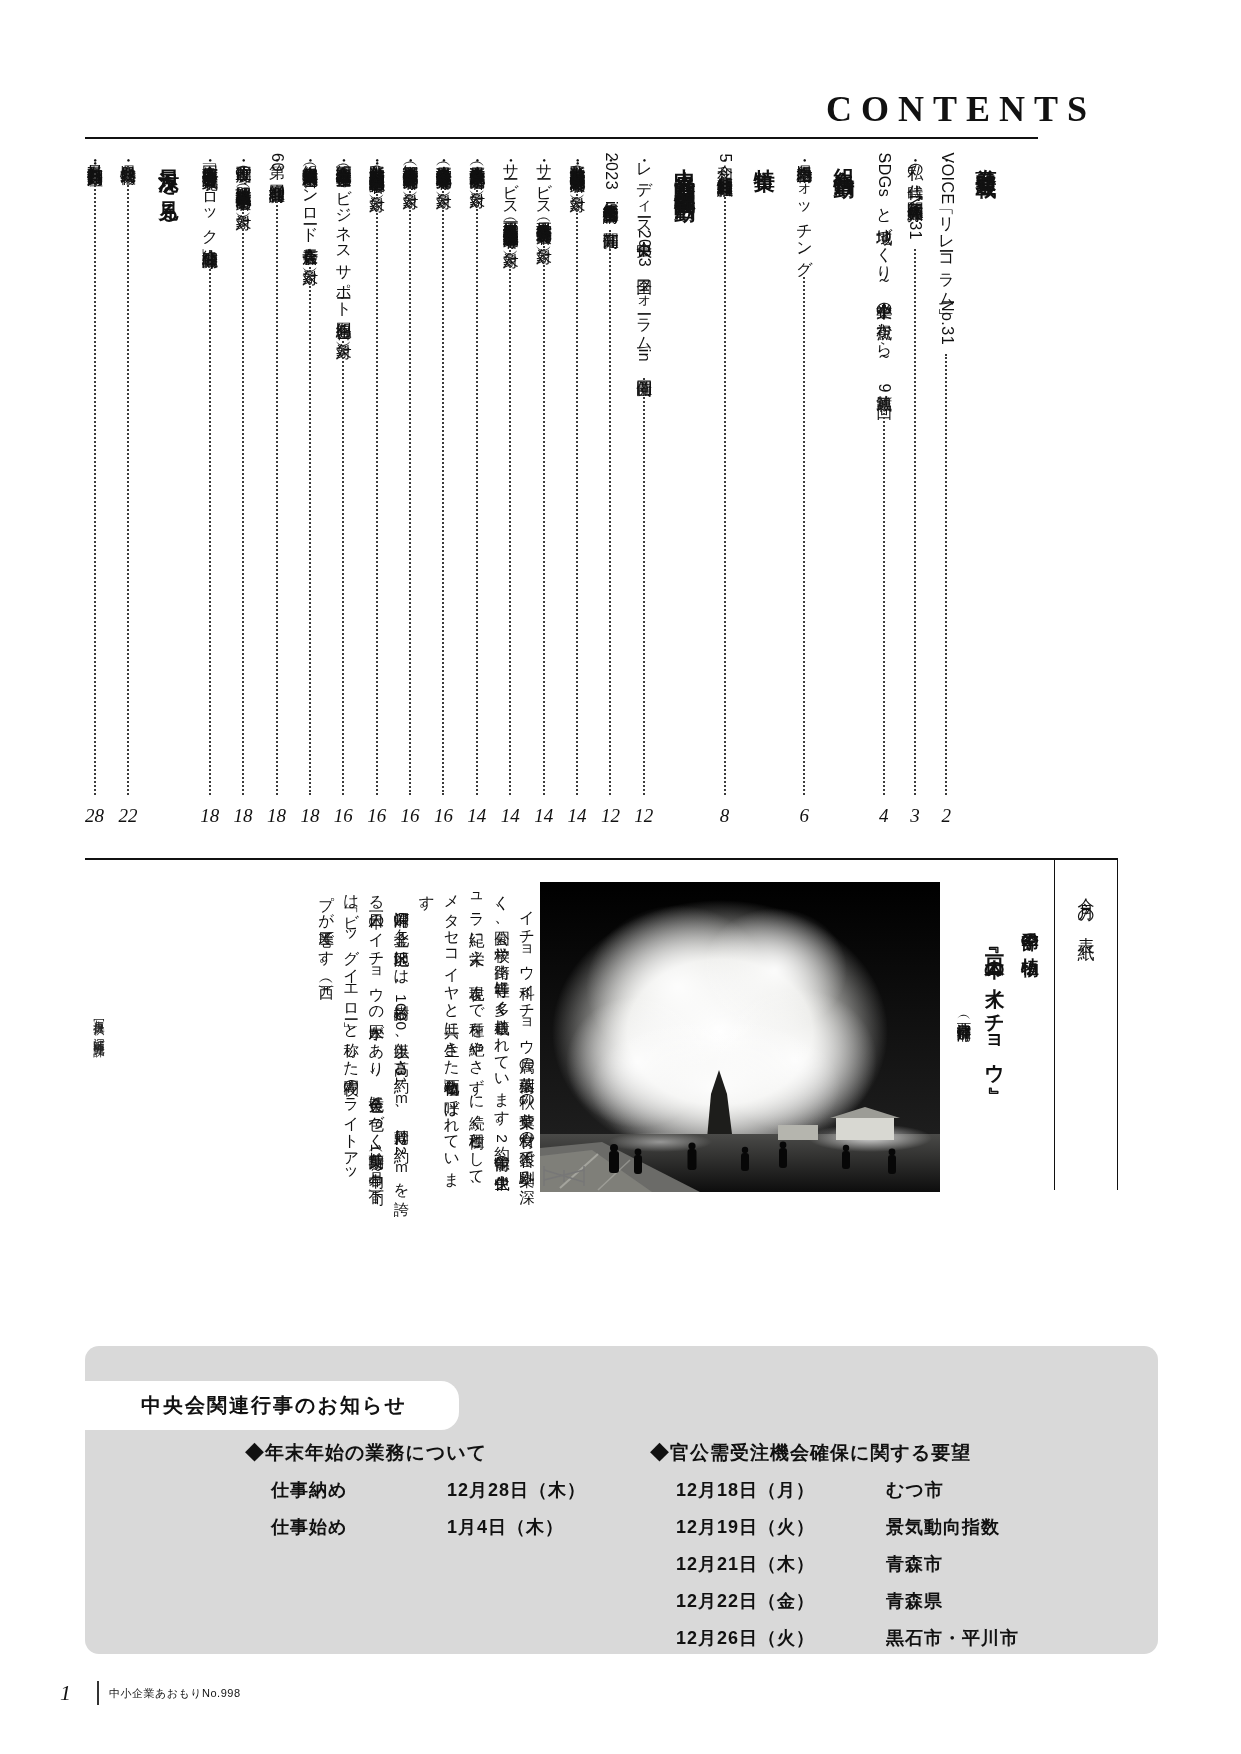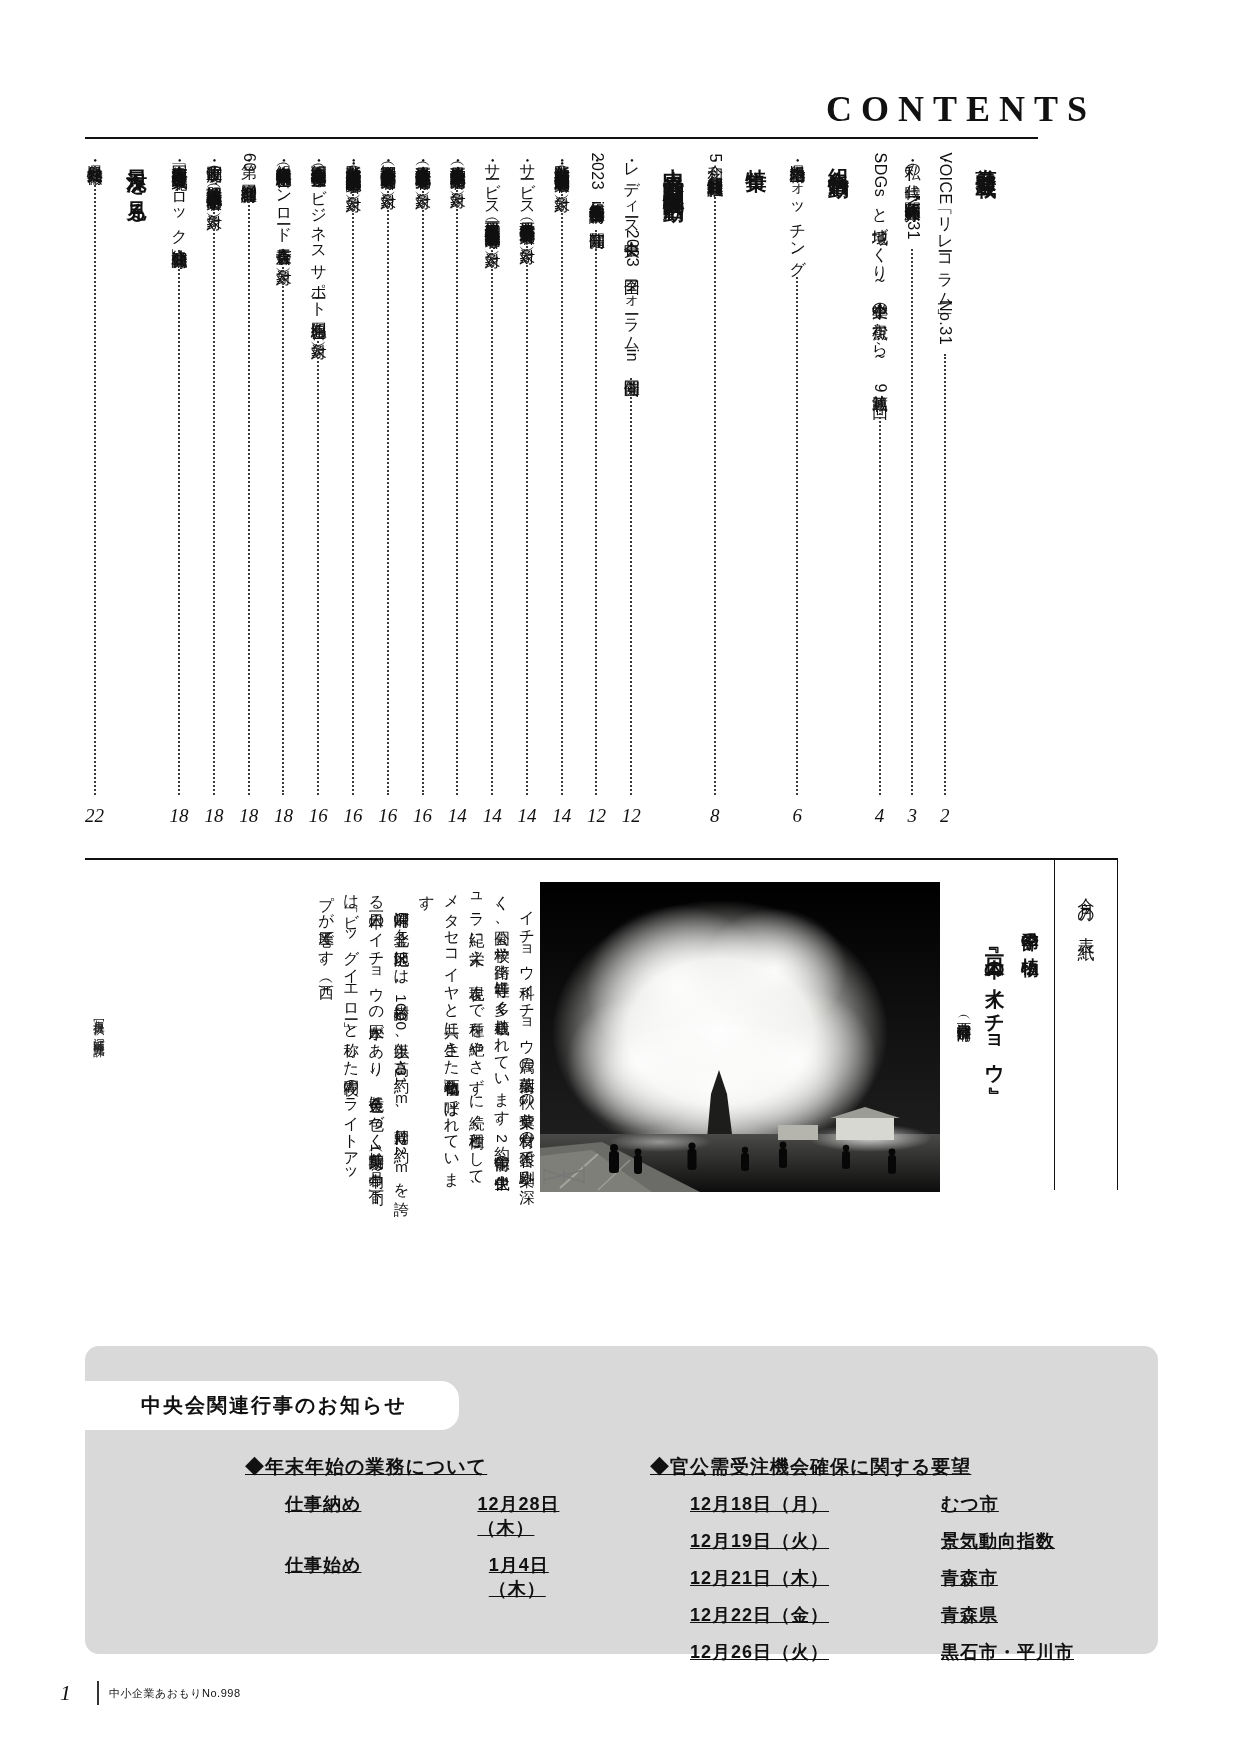--- a/index.html
+++ b/index.html
@@ -39,25 +39,25 @@
       writing-mode:vertical-rl;text-orientation:mixed;font-size:15.5px;line-height:1.62;letter-spacing:0.5px;}
   .cover-body p{margin:0;}
   .cover-credit{position:absolute;left:6px;top:150px;writing-mode:vertical-rl;
       font-size:11.5px;letter-spacing:1.5px;color:#222;}
 
   
   .notice{position:absolute;left:85px;top:1346px;width:1073px;height:308px;background:#d9d9d9;border-radius:14px;}
   .notice-title{position:absolute;left:0;top:35px;width:318px;height:49px;background:#fff;
       border-radius:0 18px 18px 0;display:flex;align-items:center;padding-left:56px;
       font-size:20px;font-weight:700;letter-spacing:2px;}
-  .notice-cols{position:absolute;left:0;top:108px;width:100%;display:flex;text-decoration:underline;}
+  .notice-cols{position:absolute;left:0;top:94px;width:100%;display:flex;}
   .notice-col{margin-left:160px;width:352px;}
   .notice-col.right{margin-left:53px;width:auto;}
   .notice-heading{font-size:19px;font-weight:700;letter-spacing:1px;margin-bottom:12px;}
-  .notice-row{display:flex;margin:0 0 13px 40px;font-size:18px;font-weight:600;letter-spacing:1px;gap:41px;}
+  .notice-row{display:flex;margin:0 0 13px 26px;font-size:18px;font-weight:600;letter-spacing:1px;}
   .notice-row .rlabel{width:176px;}
   .notice-col.right .notice-row .rlabel{width:210px;}
 
   
   .page-footer{position:absolute;left:60px;top:1680px;display:flex;align-items:center;}
   .folio{font-family:"Liberation Serif",serif;font-style:italic;font-size:22px;}
   .folio-divider{display:inline-block;width:2px;height:24px;background:#333;margin:0 10px 0 26px;}
   .magazine{font-size:11px;letter-spacing:0.5px;}
 </style>
 </head>
@@ -186,20 +186,25 @@
       </div>
       <div class="toc-entry heading">
         <div class="toc-text">景況を見る</div>
         <div class="toc-leader"></div>
         <div class="toc-page"></div>
       </div>
       <div class="toc-entry item">
         <div class="toc-text">・県内業界景況情報</div>
         <div class="toc-leader"></div>
         <div class="toc-page">22</div>
+      </div>
+      <div class="toc-entry item">
+        <div class="toc-text">・景気動向指数・企業倒産動向</div>
+        <div class="toc-leader"></div>
+        <div class="toc-page">28</div>
       </div>
     </div>
 
   <section class="cover">
     <div class="cover-label-col">
       <div class="cover-label">今月の表紙</div>
     </div>
     <div class="cover-heading">
       <div class="cover-category">季節の植物</div>
       <div class="cover-title">『日本一の大イチョウ』</div>

